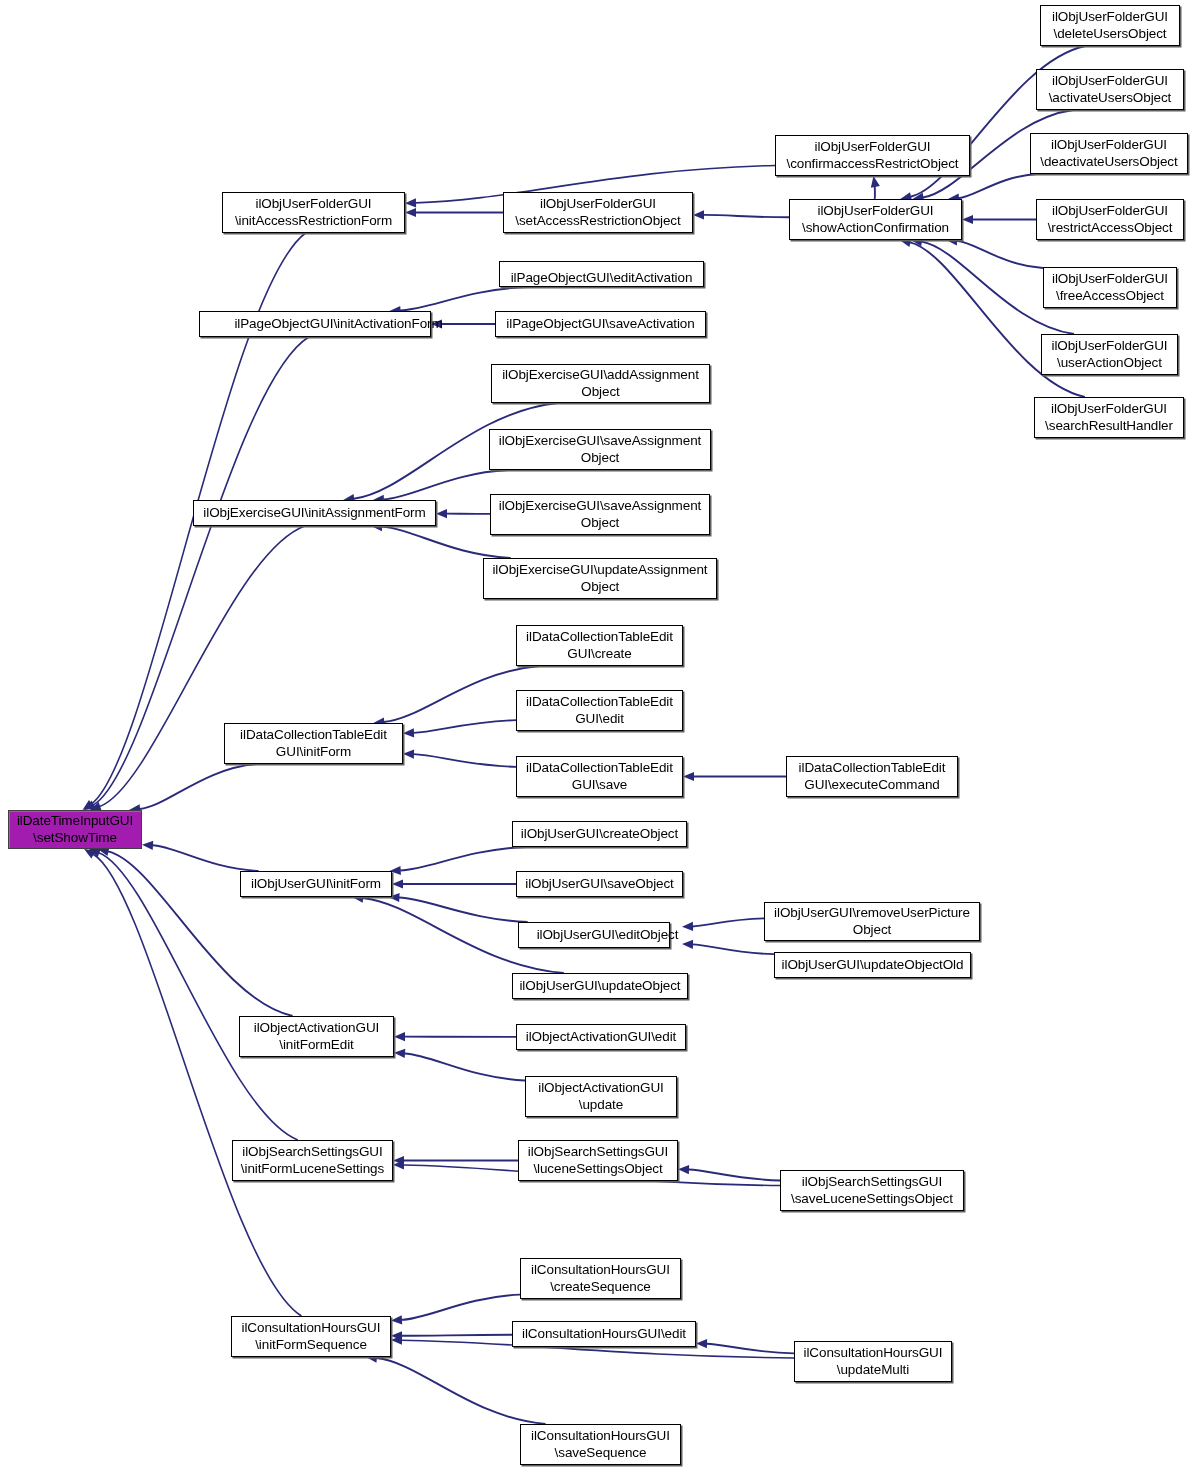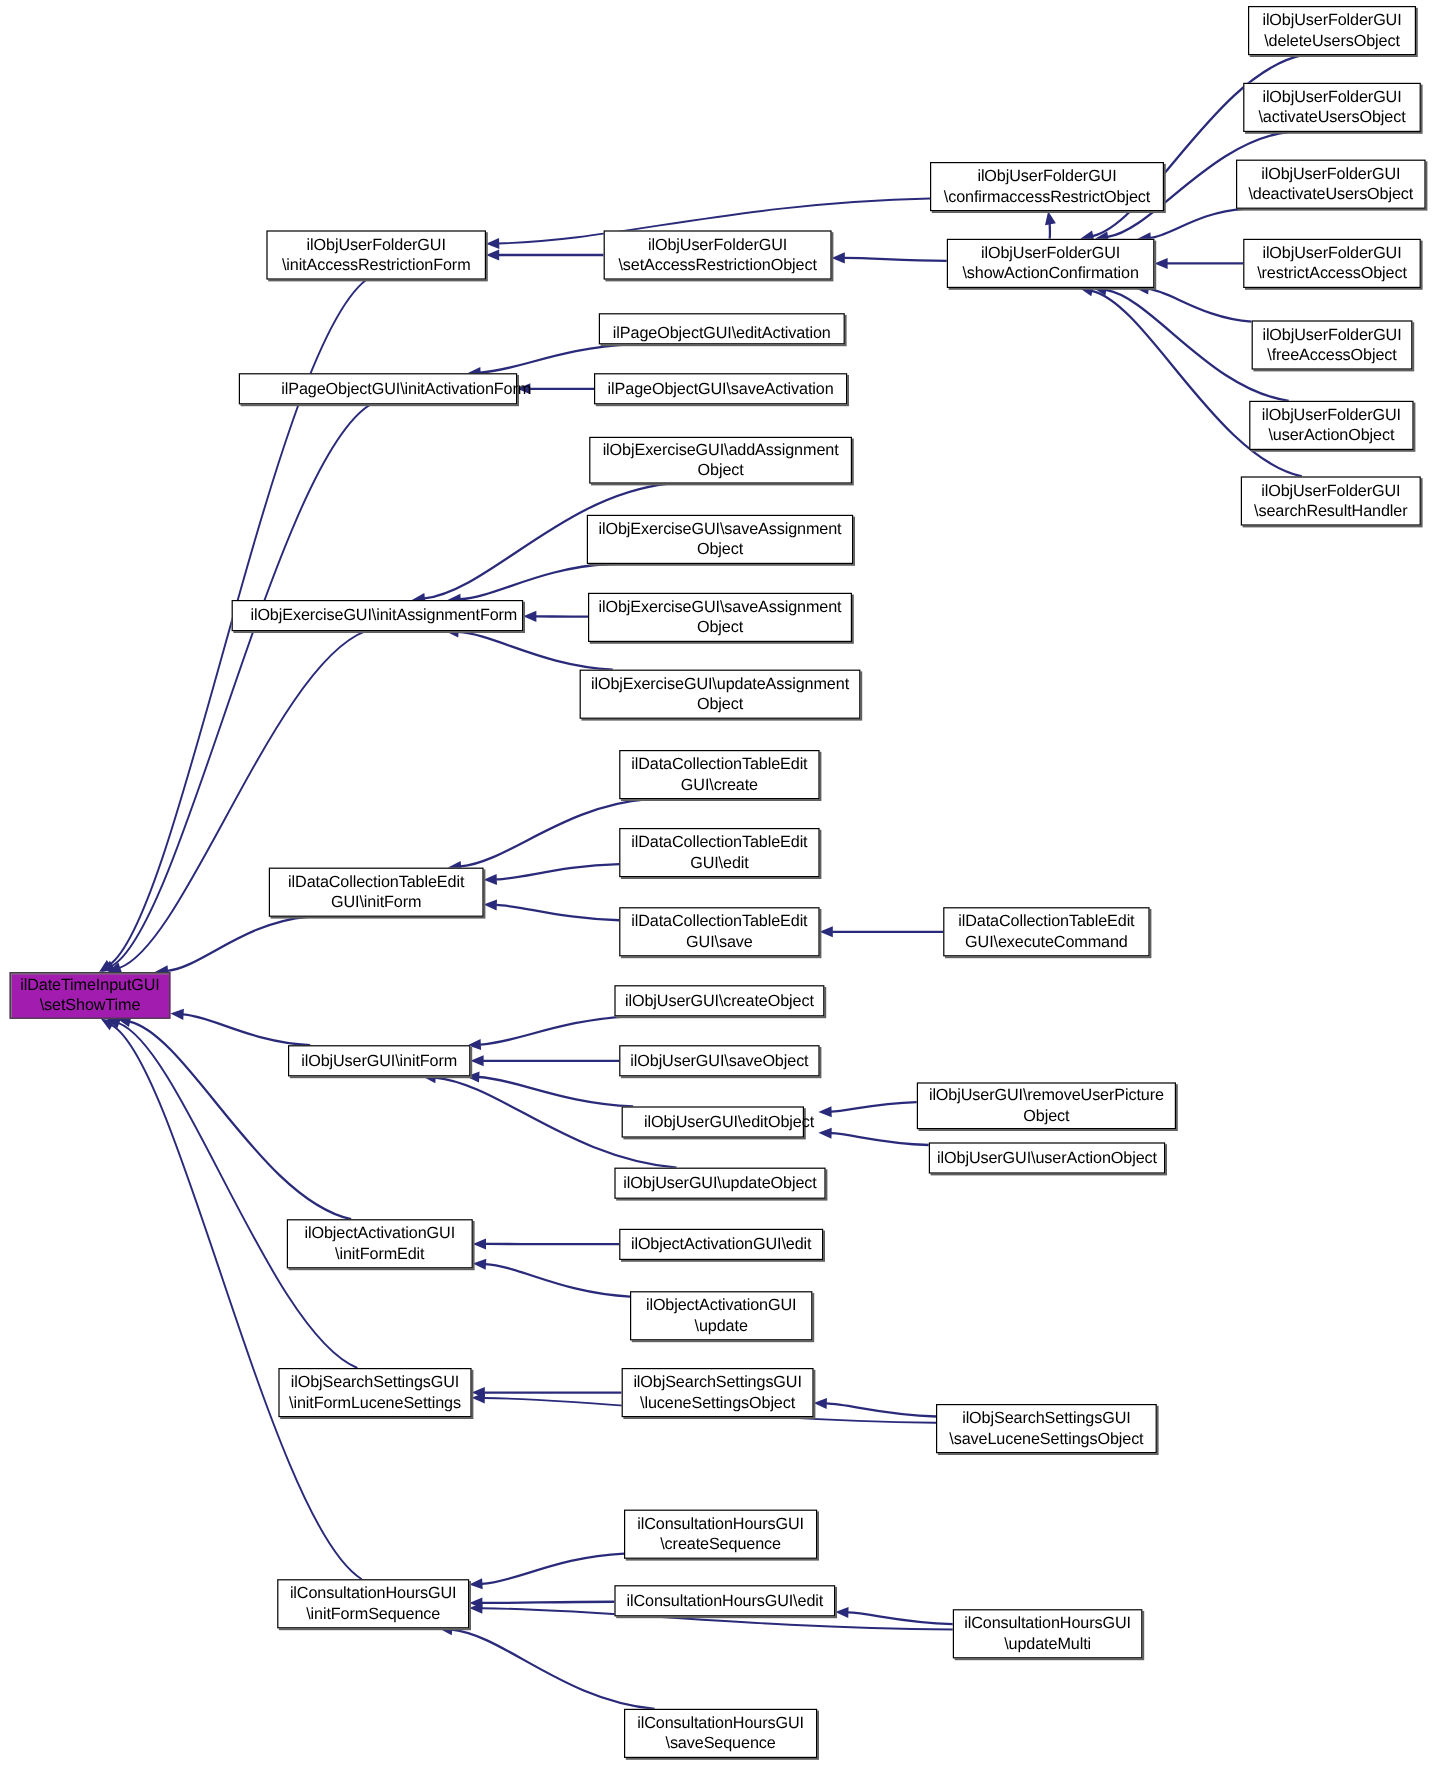--- a/index.html
+++ b/index.html
@@ -168,21 +168,21 @@
 \restrictAccessObject</span></div>
     <div class="node shadow" style="left: 1043px; top: 267px; width: 134px; height: 41px;"><span class="node-label">ilObjUserFolderGUI
 \freeAccessObject</span></div>
     <div class="node shadow" style="left: 1041px; top: 334px; width: 137px; height: 41px;"><span class="node-label">ilObjUserFolderGUI
 \userActionObject</span></div>
     <div class="node shadow" style="left: 1034px; top: 397px; width: 150px; height: 41px;"><span class="node-label">ilObjUserFolderGUI
 \searchResultHandler</span></div>
     <div class="node shadow" style="left: 199px; top: 311px; width: 232px; height: 26px; padding-left: 47px;"><span class="node-label">ilPageObjectGUI\initActivationForm</span></div>
     <div class="node shadow" style="left: 499px; top: 261px; width: 205px; height: 26px; align-items: flex-end;"><span class="node-label">ilPageObjectGUI\editActivation</span></div>
     <div class="node shadow" style="left: 495px; top: 311px; width: 211px; height: 26px;"><span class="node-label">ilPageObjectGUI\saveActivation</span></div>
-    <div class="node shadow" style="left: 193px; top: 500px; width: 243px; height: 26px; justify-content: flex-end;"><span class="node-label">ilObjExerciseGUI\initAssignmentForm</span></div>
+    <div class="node shadow" style="left: 193px; top: 500px; width: 243px; height: 26px;"><span class="node-label">ilObjExerciseGUI\initAssignmentForm</span></div>
     <div class="node shadow" style="left: 491px; top: 364px; width: 219px; height: 39px;"><span class="node-label">ilObjExerciseGUI\addAssignment
 Object</span></div>
     <div class="node shadow" style="left: 489px; top: 429px; width: 222px; height: 41px;"><span class="node-label">ilObjExerciseGUI\saveAssignment
 Object</span></div>
     <div class="node shadow" style="left: 490px; top: 494px; width: 220px; height: 41px;"><span class="node-label">ilObjExerciseGUI\saveAssignment
 Object</span></div>
     <div class="node shadow" style="left: 483px; top: 558px; width: 234px; height: 41px;"><span class="node-label">ilObjExerciseGUI\updateAssignment
 Object</span></div>
     <div class="node shadow" style="left: 224px; top: 723px; width: 179px; height: 41px;"><span class="node-label">ilDataCollectionTableEdit
 GUI\initForm</span></div>
@@ -194,21 +194,21 @@
 GUI\save</span></div>
     <div class="node shadow" style="left: 786px; top: 756px; width: 172px; height: 41px;"><span class="node-label">ilDataCollectionTableEdit
 GUI\executeCommand</span></div>
     <div class="node shadow" style="left: 240px; top: 871px; width: 152px; height: 26px;"><span class="node-label">ilObjUserGUI\initForm</span></div>
     <div class="node shadow" style="left: 512px; top: 821px; width: 175px; height: 26px;"><span class="node-label">ilObjUserGUI\createObject</span></div>
     <div class="node shadow" style="left: 516px; top: 871px; width: 167px; height: 26px;"><span class="node-label">ilObjUserGUI\saveObject</span></div>
     <div class="node shadow" style="left: 518px; top: 922px; width: 152px; height: 26px; padding-left: 27px;"><span class="node-label">ilObjUserGUI\editObject</span></div>
     <div class="node shadow" style="left: 512px; top: 973px; width: 176px; height: 26px;"><span class="node-label">ilObjUserGUI\updateObject</span></div>
     <div class="node shadow" style="left: 764px; top: 888px; width: 216px; height: 39px; margin-top: 14px;"><span class="node-label">ilObjUserGUI\removeUserPicture
 Object</span></div>
-    <div class="node shadow" style="left: 774px; top: 952px; width: 197px; height: 26px;"><span class="node-label">ilObjUserGUI\userActionObject</span></div>
+    <div class="node shadow" style="left: 774px; top: 952px; width: 197px; height: 26px;"><span class="node-label">ilObjUserGUI\updateObjectOld</span></div>
     <div class="node shadow" style="left: 239px; top: 1016px; width: 155px; height: 41px;"><span class="node-label">ilObjectActivationGUI
 \initFormEdit</span></div>
     <div class="node shadow" style="left: 516px; top: 1024px; width: 170px; height: 26px;"><span class="node-label">ilObjectActivationGUI\edit</span></div>
     <div class="node shadow" style="left: 525px; top: 1076px; width: 152px; height: 41px;"><span class="node-label">ilObjectActivationGUI
 \update</span></div>
     <div class="node shadow" style="left: 232px; top: 1140px; width: 161px; height: 41px;"><span class="node-label">ilObjSearchSettingsGUI
 \initFormLuceneSettings</span></div>
     <div class="node shadow" style="left: 518px; top: 1140px; width: 160px; height: 41px;"><span class="node-label">ilObjSearchSettingsGUI
 \luceneSettingsObject</span></div>
     <div class="node shadow" style="left: 780px; top: 1170px; width: 184px; height: 41px;"><span class="node-label">ilObjSearchSettingsGUI

